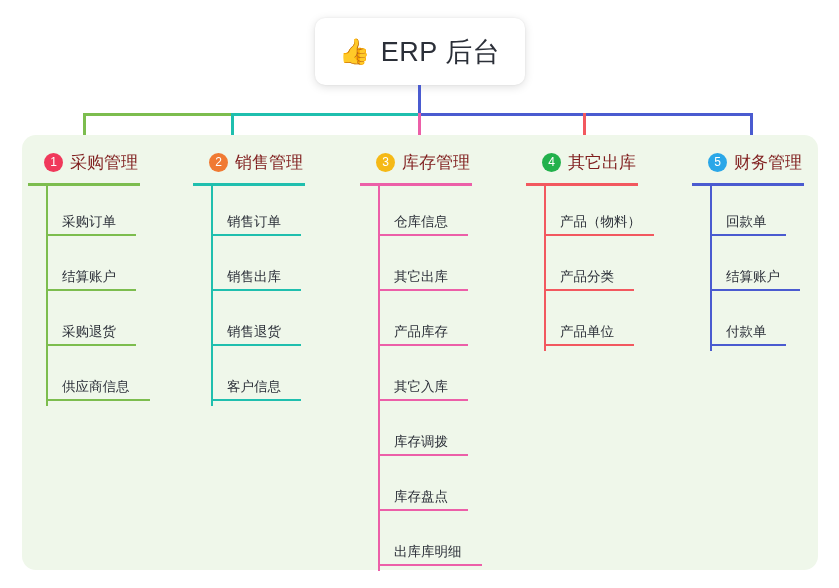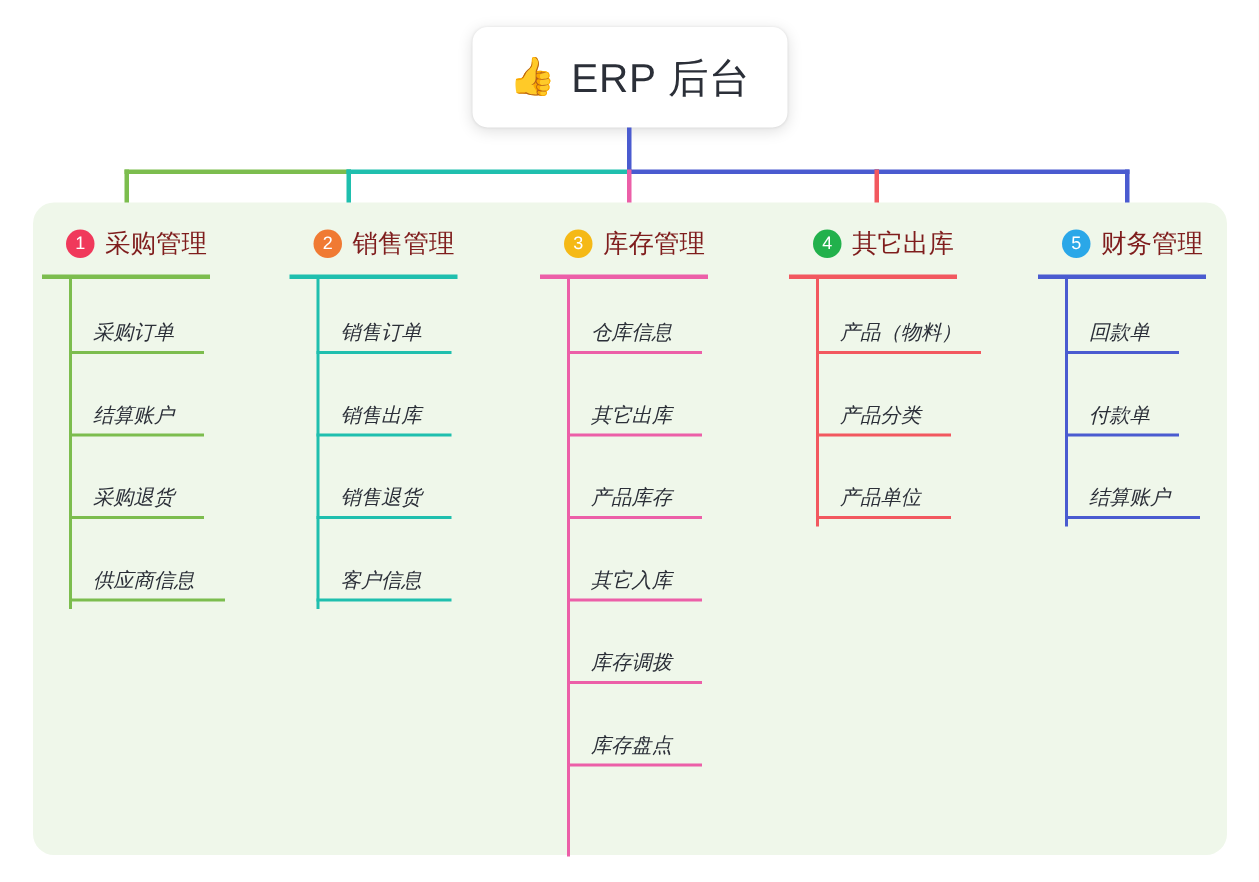--- a/index.html
+++ b/index.html
@@ -75,21 +75,20 @@
   
   .leaves { position: relative; padding-top: 0; }
   .rail {
     position: absolute;
     left: 18px; top: 0;
     width: 2px;
   }
   .leaf {
     position: relative;
     height: 55px;
-    font-style: italic;
   }
   .leaf-label {
     position: absolute;
     left: 34px; bottom: 10px;
     font-size: 13.5px;
     color: #2b2f38;
     white-space: nowrap;
   }
   .leaf-rule {
     position: absolute;
@@ -201,20 +200,24 @@
             <div class="leaf-rule" style="width: 90px; background: rgb(236, 95, 168);"></div>
           </div>
           <div class="leaf">
             <span class="leaf-label">库存调拨</span>
             <div class="leaf-rule" style="width: 90px; background: rgb(236, 95, 168);"></div>
           </div>
           <div class="leaf">
             <span class="leaf-label">库存盘点</span>
             <div class="leaf-rule" style="width: 90px; background: rgb(236, 95, 168);"></div>
           </div>
+          <div class="leaf">
+            <span class="leaf-label">出库库明细</span>
+            <div class="leaf-rule" style="width: 104px; background: rgb(236, 95, 168);"></div>
+          </div>
         </div>
       </div>
       <div class="col" style="left: 526px; top: 147px;">
         <div class="col-head">
           <span class="badge" style="background: rgb(34, 177, 76);">4</span>
           <span class="col-title">其它出库</span>
         </div>
         <div class="head-rule" style="width: 112px; background: rgb(242, 88, 95); margin-left: 0px;"></div>
         <div class="leaves">
           <div class="rail" style="background: rgb(242, 88, 95); height: 165px;"></div>
@@ -238,24 +241,24 @@
           <span class="col-title">财务管理</span>
         </div>
         <div class="head-rule" style="width: 112px; background: rgb(74, 91, 208); margin-left: 0px;"></div>
         <div class="leaves">
           <div class="rail" style="background: rgb(74, 91, 208); height: 165px;"></div>
           <div class="leaf">
             <span class="leaf-label">回款单</span>
             <div class="leaf-rule" style="width: 76px; background: rgb(74, 91, 208);"></div>
           </div>
           <div class="leaf">
+            <span class="leaf-label">结算账户</span>
+            <div class="leaf-rule" style="width: 90px; background: rgb(74, 91, 208);"></div>
+          </div>
+          <div class="leaf">
             <span class="leaf-label">付款单</span>
             <div class="leaf-rule" style="width: 76px; background: rgb(74, 91, 208);"></div>
           </div>
-          <div class="leaf">
-            <span class="leaf-label">结算账户</span>
-            <div class="leaf-rule" style="width: 90px; background: rgb(74, 91, 208);"></div>
-          </div>
         </div>
       </div>
     </div>
 
 </div>
 
 </body></html>

